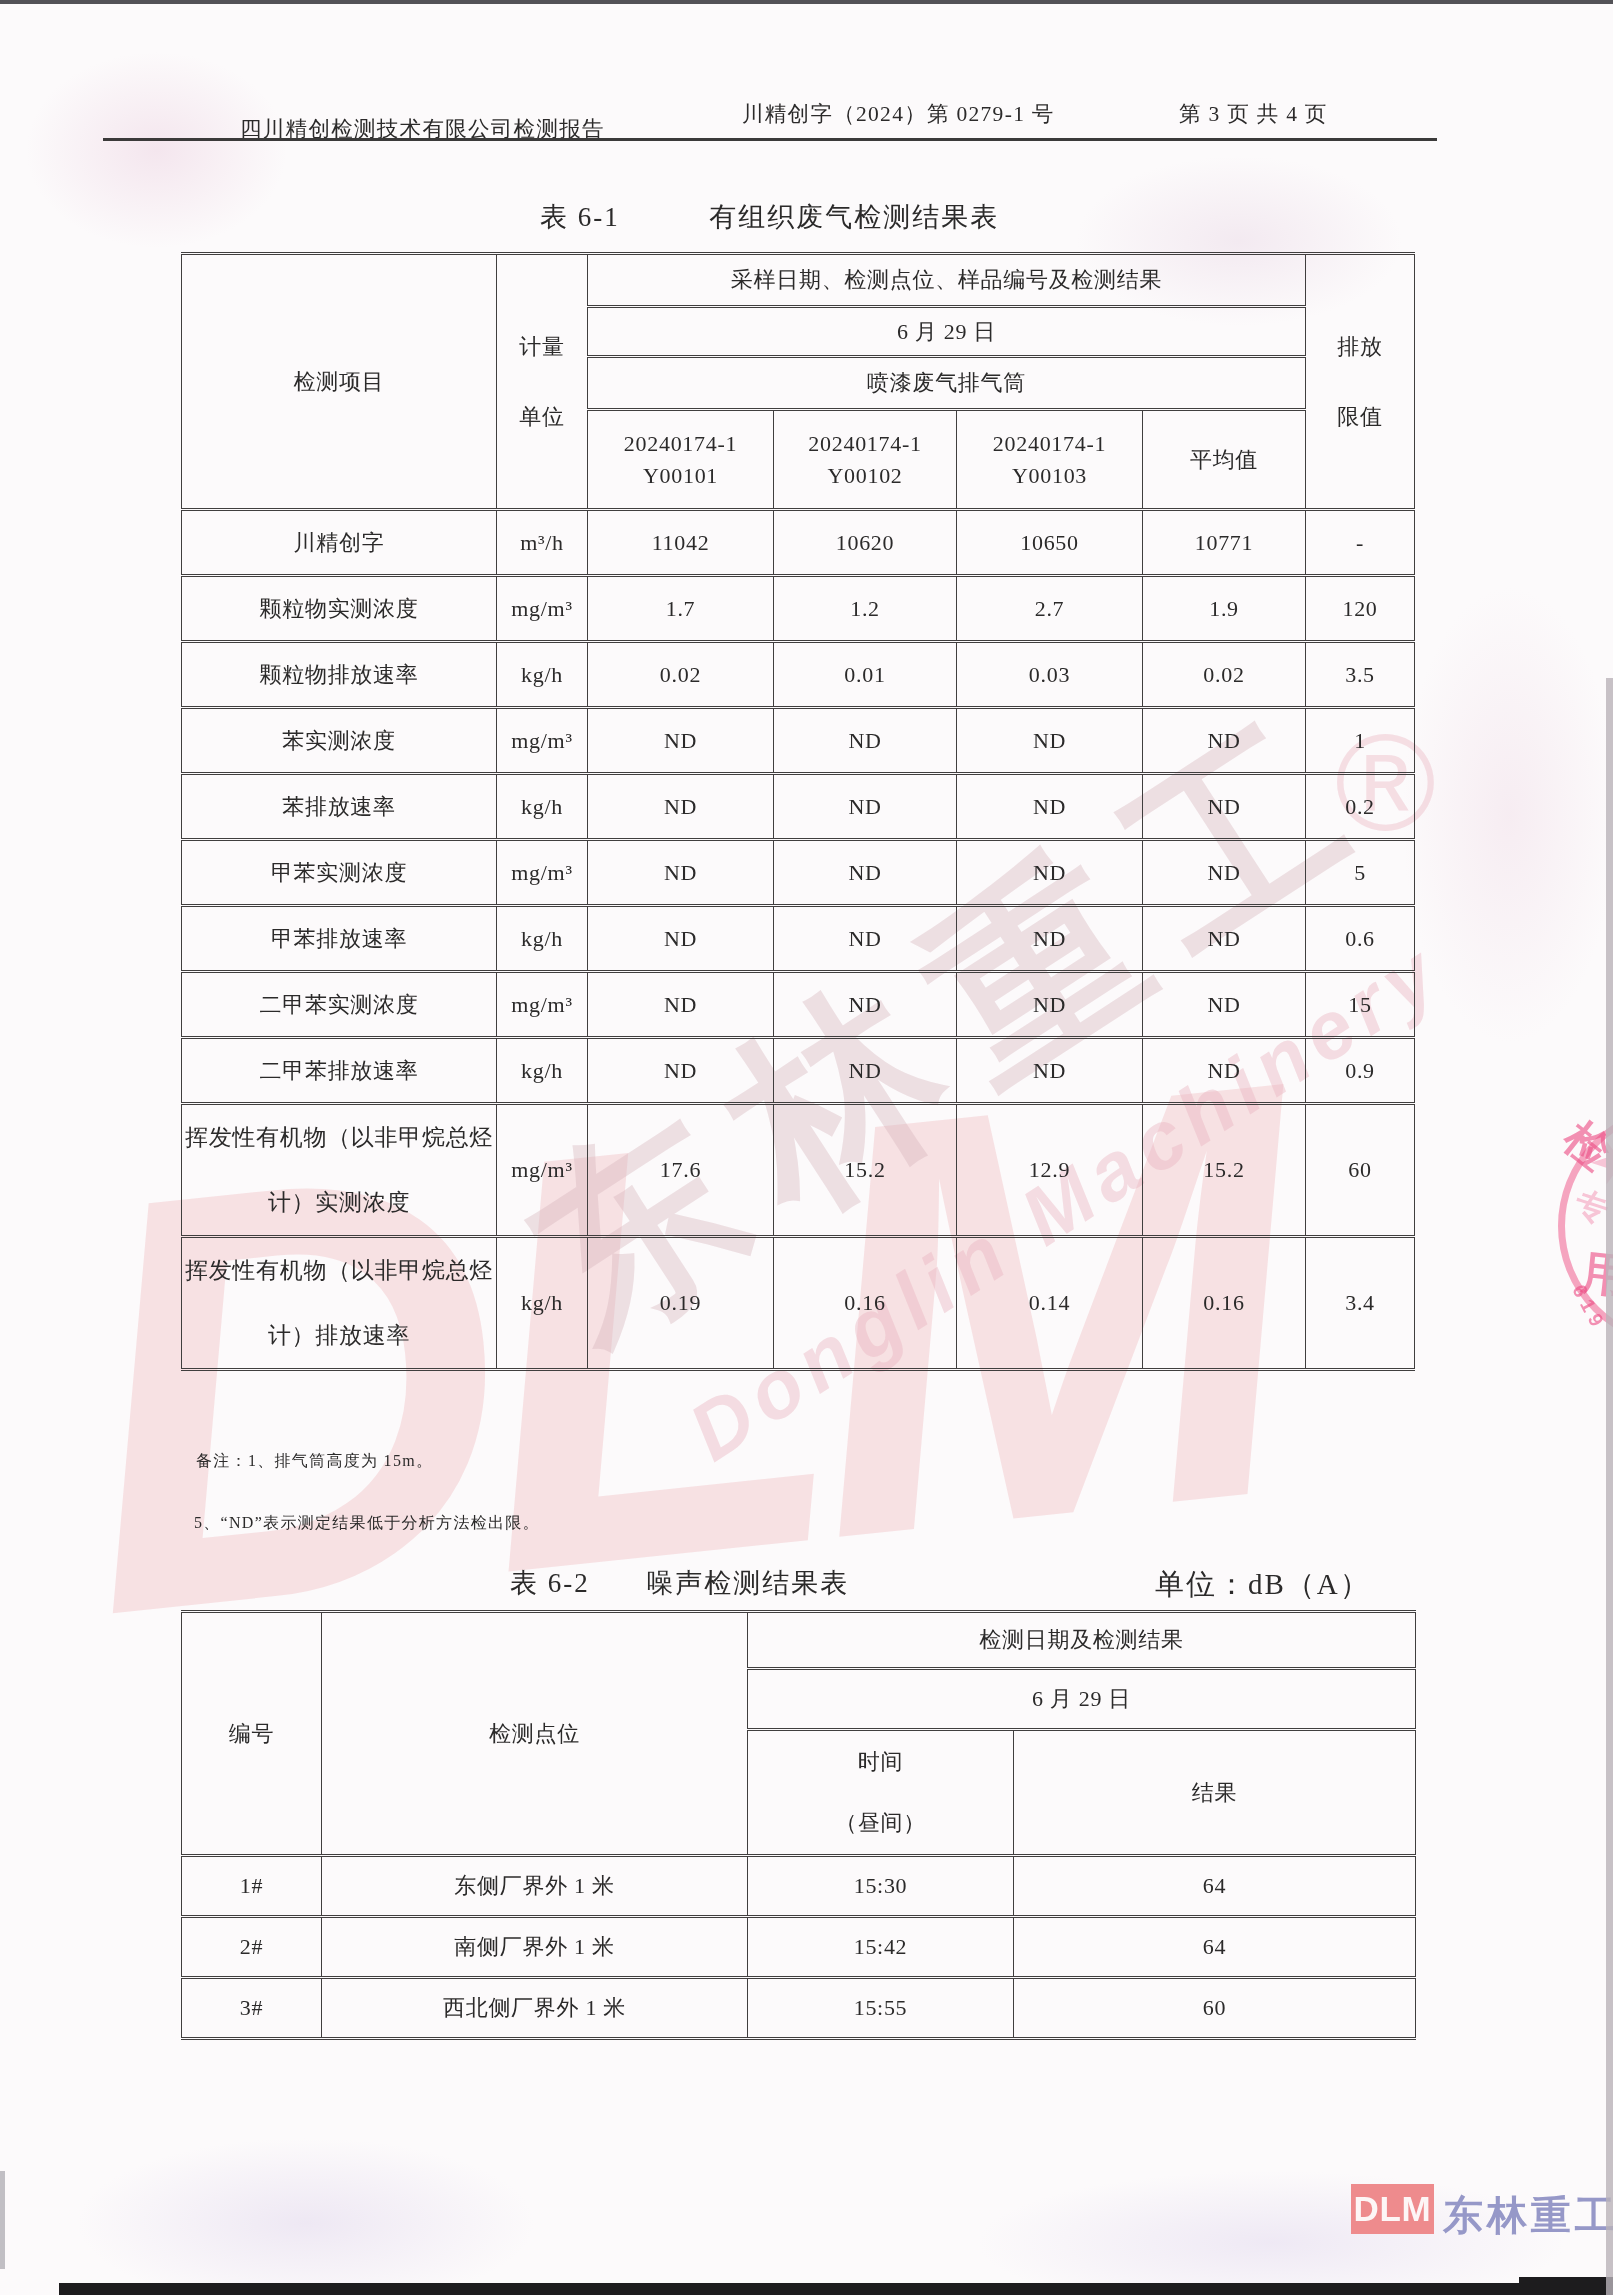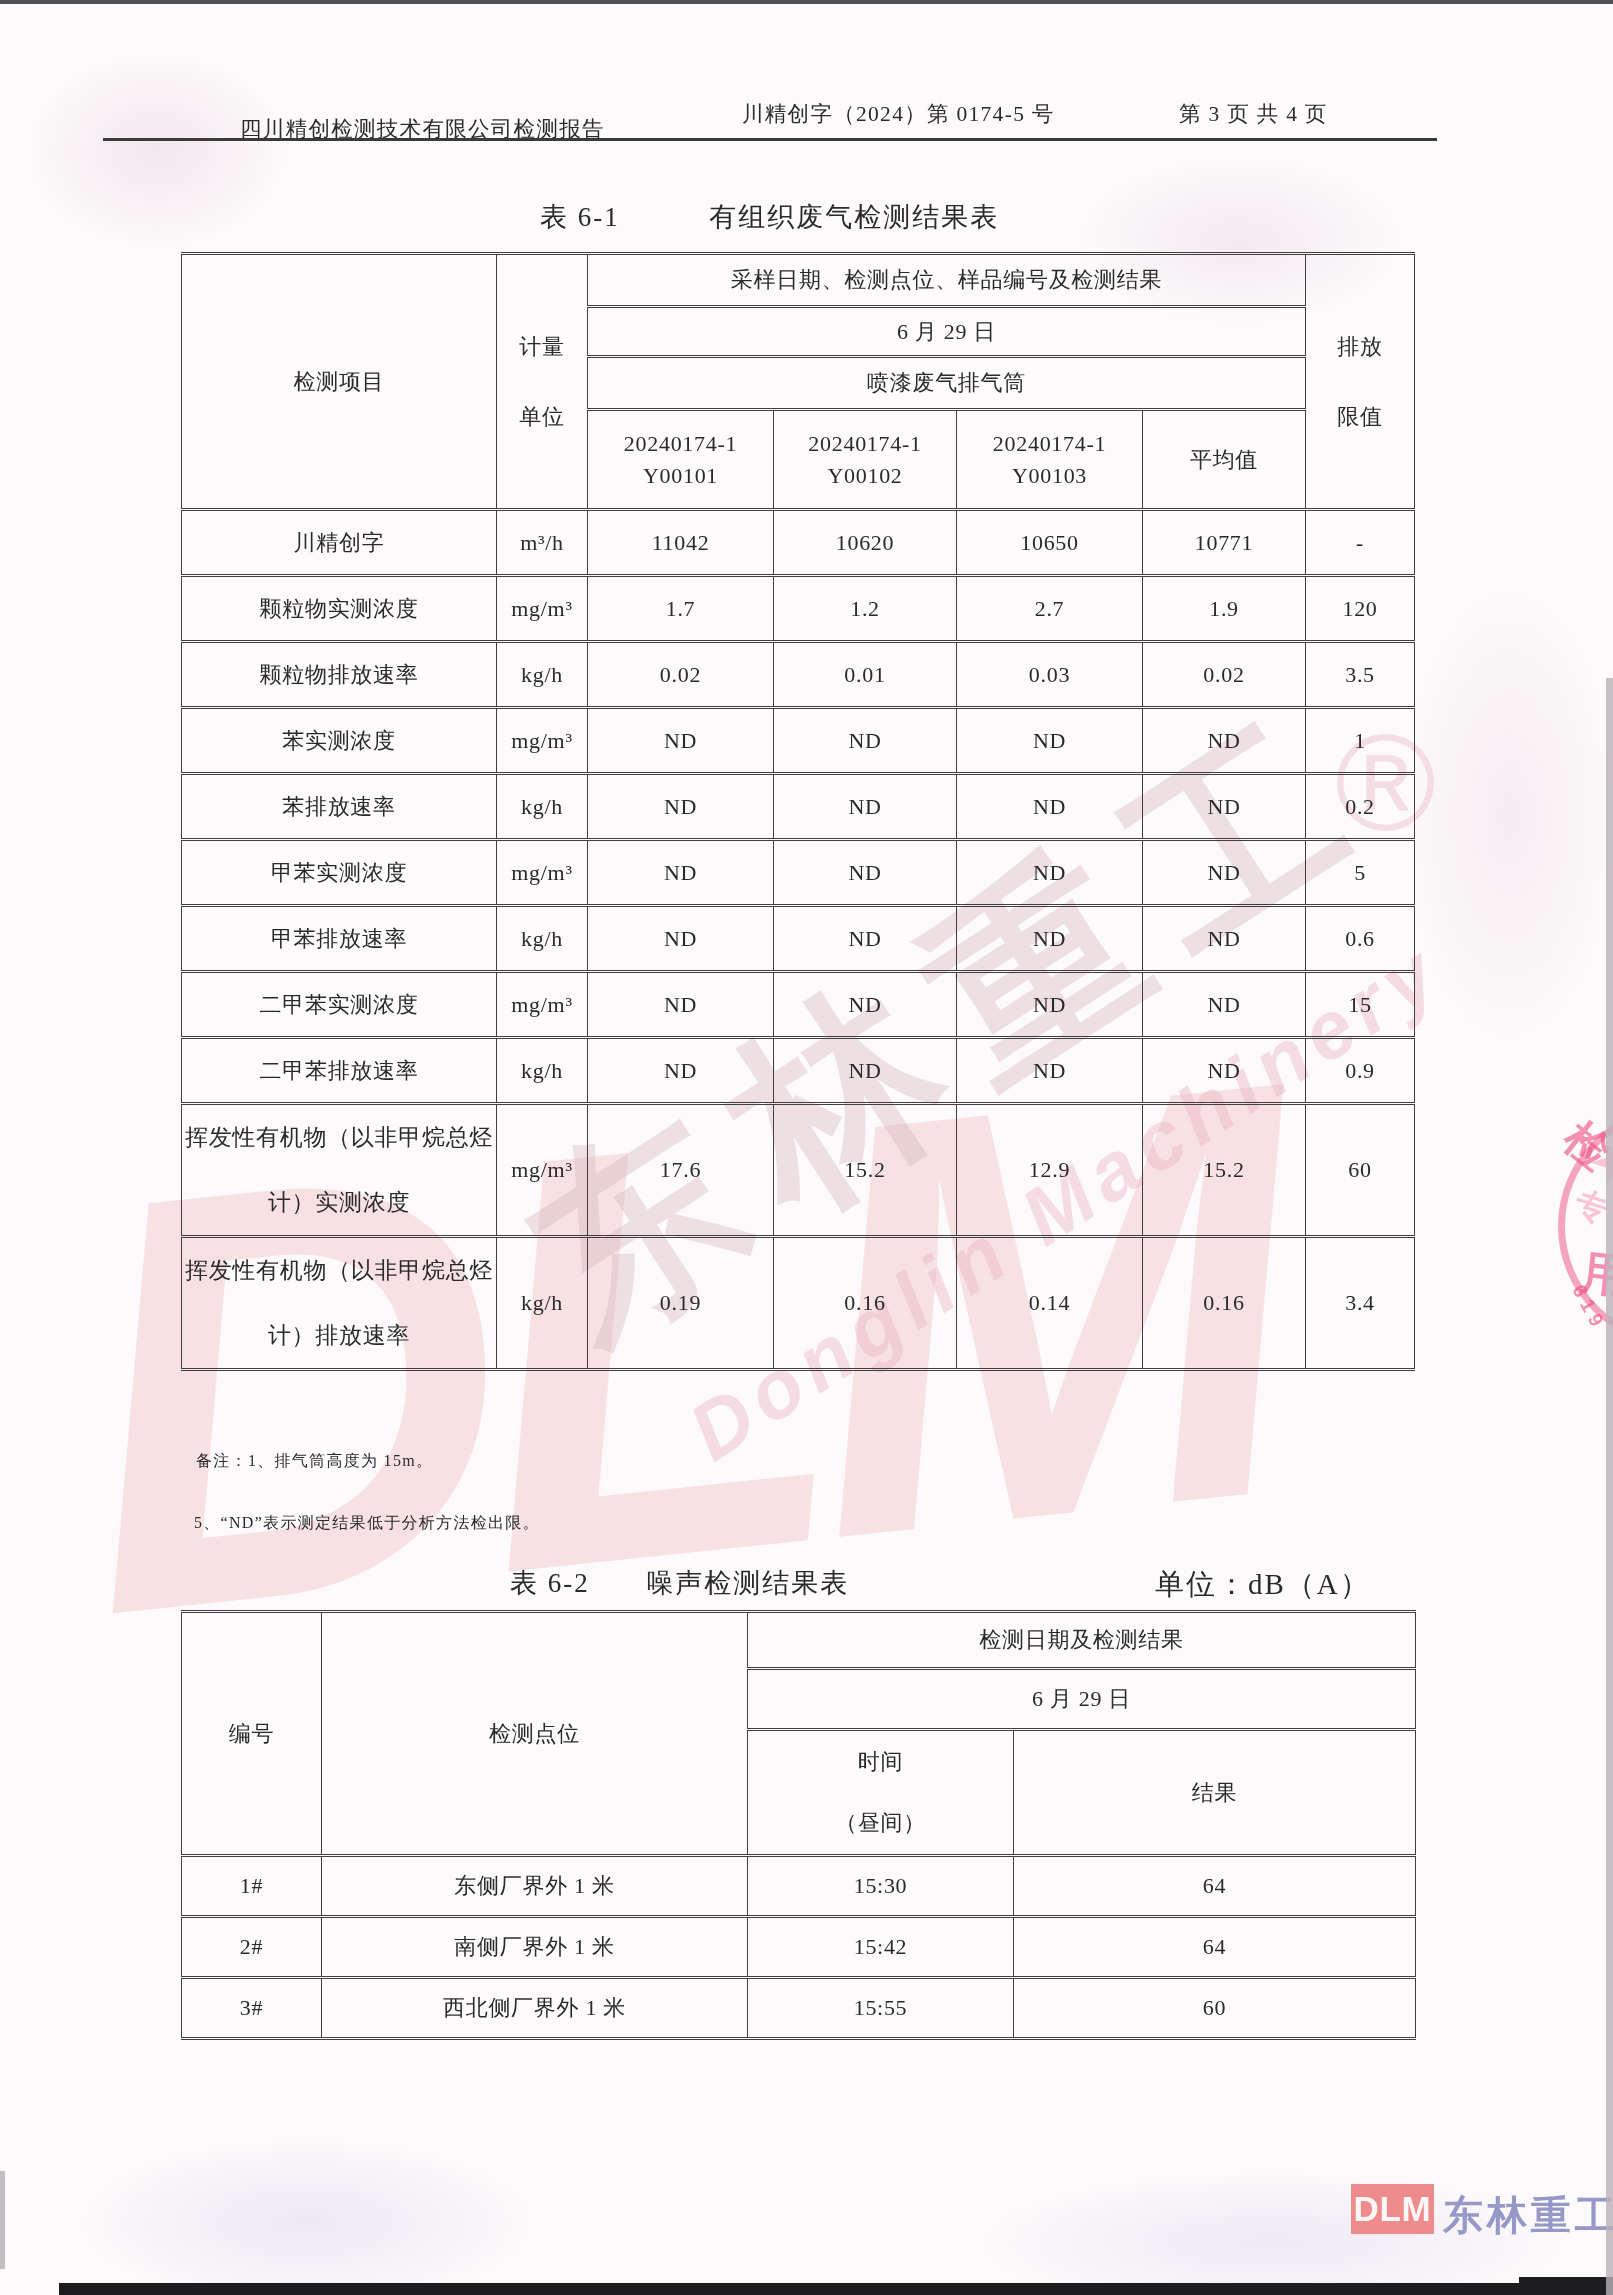--- a/index.html
+++ b/index.html
@@ -89,21 +89,21 @@
 
 <div class="wm-dlm">DLM</div>
 <div class="wm-diag">
   <div class="wm-cjk">东林重工</div>
   <div class="wm-lat">Donglin Machinery</div>
 </div>
 <div class="wm-reg">®</div>
 
 <div class="pg-header">
   <span style="left:240px;top:114px">四川精创检测技术有限公司检测报告</span>
-  <span style="left:742px;top:99px">川精创字（2024）第 0174-5 号</span>
+  <span style="left:742px;top:99px">川精创字（2024）第 0279-1 号</span>
   <span style="left:1179px;top:99px">第 3 页 共 4 页</span>
 </div>
 <div class="header-rule"></div>
 
 <div class="tbl-title" style="left:540px;top:199px">
   <span>表 6-1</span>
   <span style="display:inline-block;width:72px"></span>
   <span>有组织废气检测结果表</span>
 </div>
 

